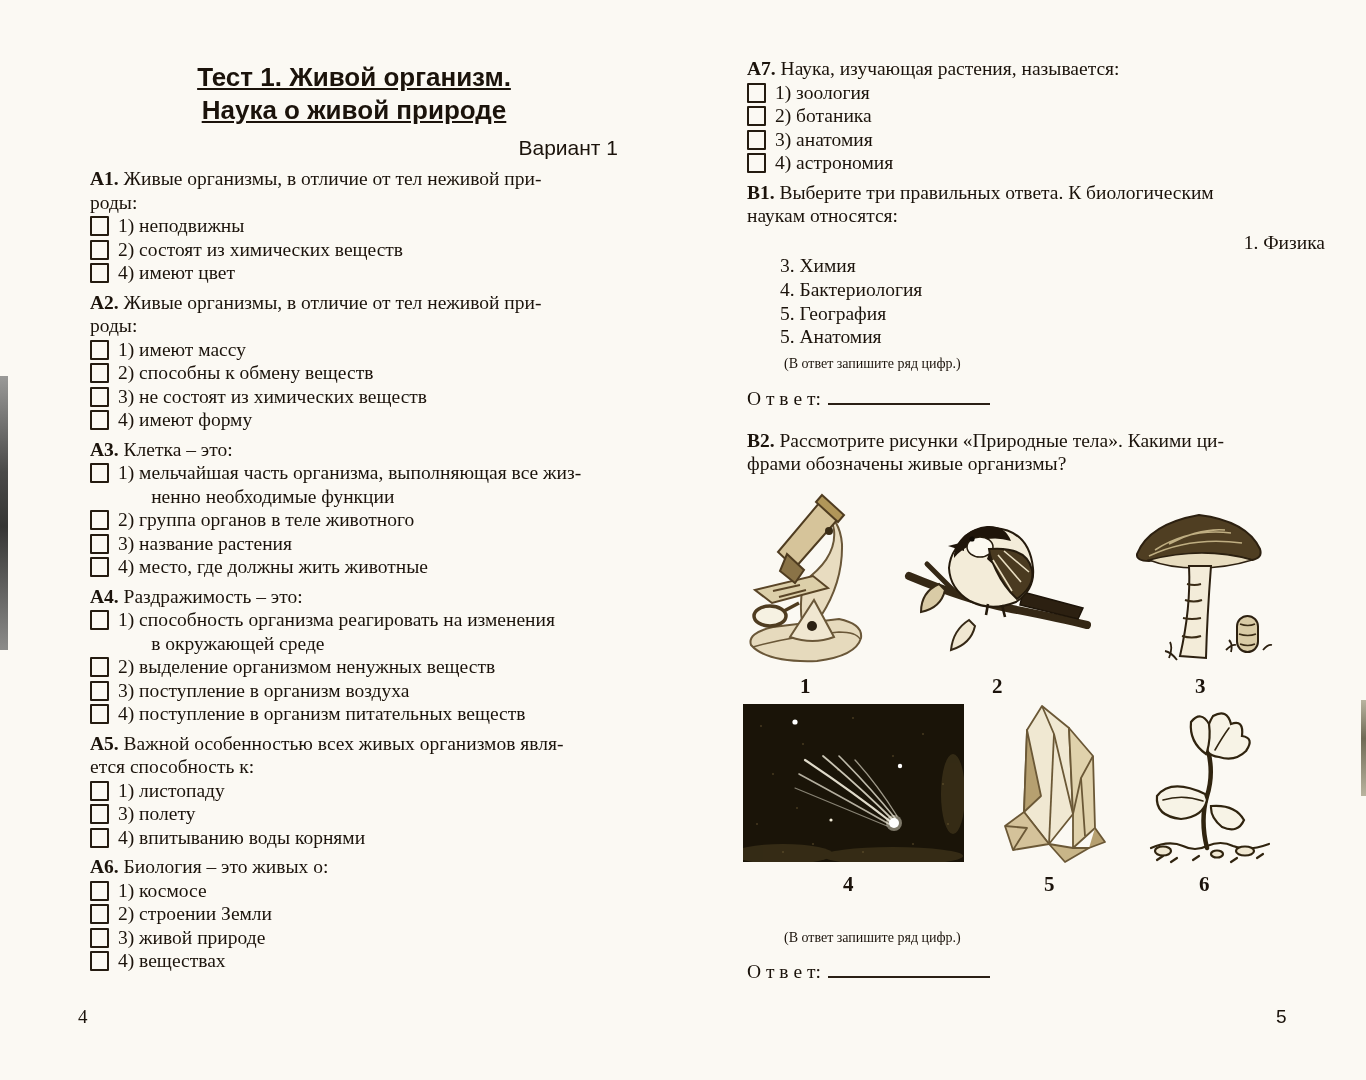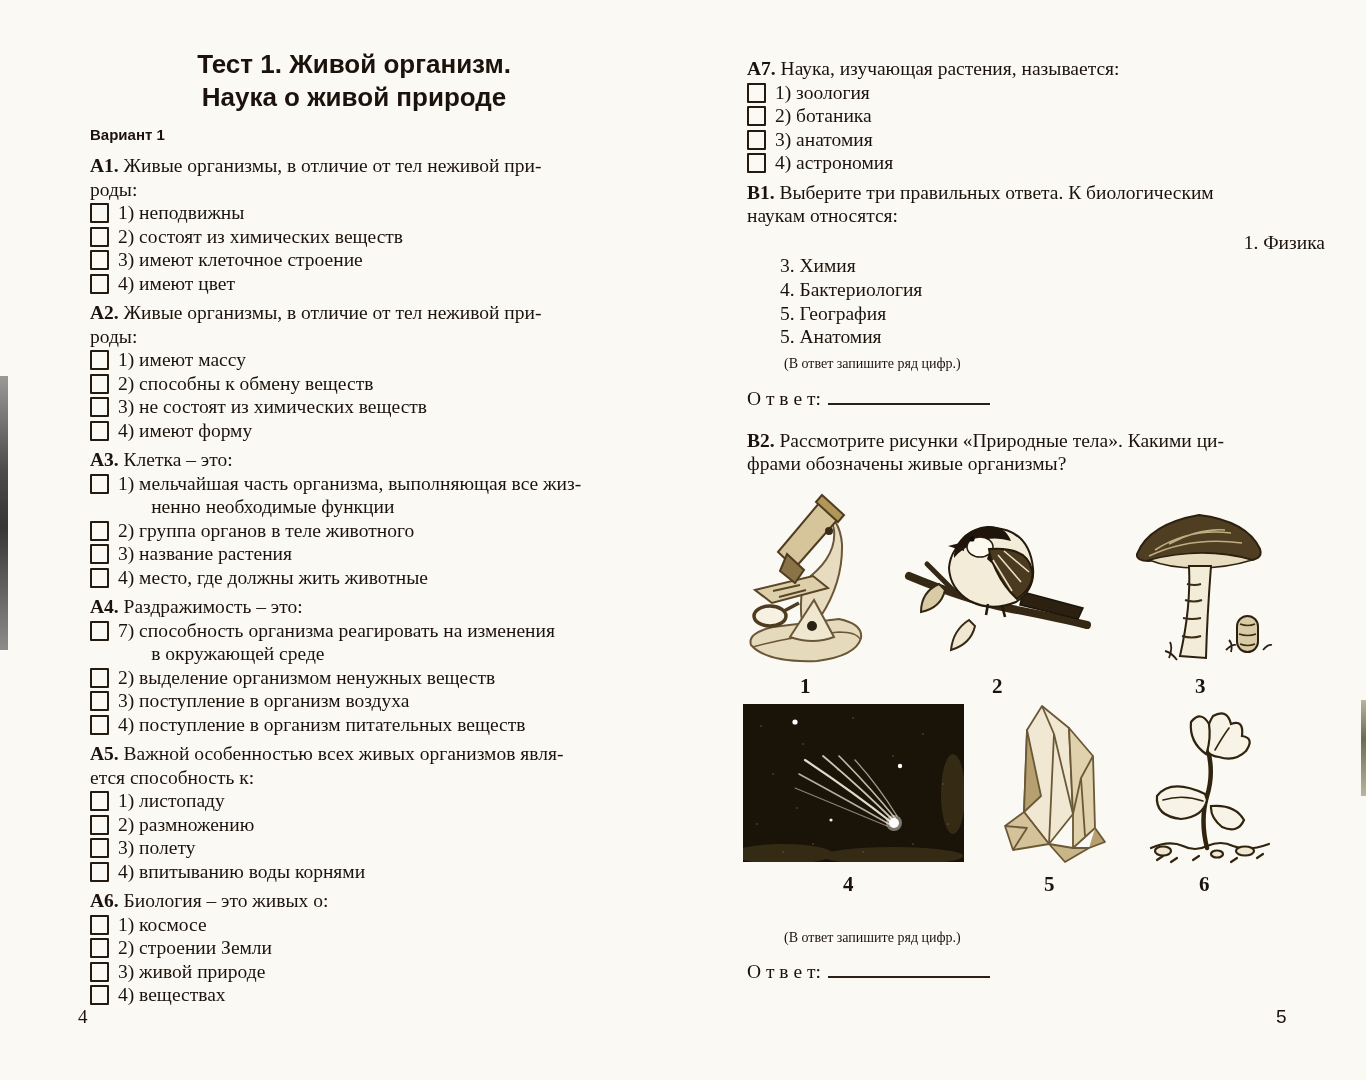--- a/index.html
+++ b/index.html
@@ -20,26 +20,26 @@
     position:absolute; right:0; top:700px; width:5px; height:96px;
     background:linear-gradient(180deg,#b9b4a0,#6f6a55 40%,#b9b49f);
   }
   .page-col { position:absolute; top:45px; width:578px; }
   .page-left-col  { left:90px; }
   .page-right-col { left:747px; }
 
   .test-title {
     font-family:"Liberation Sans", sans-serif;
     font-weight:bold; font-size:26px; line-height:33px;
-    text-align:center; width:528px; margin-top:3px;
+    text-align:center; width:528px; margin-top:16px;text-decoration:underline;
   }
   .variant {
     font-family:"Liberation Sans", sans-serif;
-    font-weight:bold; font-size:15px; line-height:26px;
-    text-align:left; width:528px; margin-top:8px;
+    font-weight:normal; font-size:21px; line-height:26px;
+    text-align:right; width:528px; margin-top:8px;
   }
   .q-head { margin-top:6px; font-size:19.5px; line-height:23.5px; }
   .q-head .q-num { font-weight:bold; }
   .q-text { white-space:pre-line; }
 
   .opt { display:flex; align-items:flex-start; }
   .cb {
     flex:0 0 auto; width:19px; height:20px;
     border:2px solid #241b10; border-radius:1px;
     margin:2px 9px 0 0; background:transparent; cursor:pointer;
@@ -88,24 +88,20 @@
   <div class="opt">
       <span class="cb"></span>
       <span class="opt-text">1) неподвижны</span>
     </div>
   <div class="opt">
       <span class="cb"></span>
       <span class="opt-text">2) состоят из химических веществ</span>
     </div>
   <div class="opt">
       <span class="cb"></span>
-      <span class="opt-text">3) имеют клеточное строение</span>
-    </div>
-  <div class="opt">
-      <span class="cb"></span>
       <span class="opt-text">4) имеют цвет</span>
     </div>
 
   <p class="q-head"><span class="q-num">А2.</span> <span class="q-text">Живые организмы, в отличие от тел неживой при-
 роды:</span></p>
   <div class="opt">
       <span class="cb"></span>
       <span class="opt-text">1) имеют массу</span>
     </div>
   <div class="opt">
@@ -136,45 +132,41 @@
       <span class="opt-text">3) название растения</span>
     </div>
   <div class="opt">
       <span class="cb"></span>
       <span class="opt-text">4) место, где должны жить животные</span>
     </div>
 
   <p class="q-head"><span class="q-num">А4.</span> <span class="q-text">Раздражимость – это:</span></p>
   <div class="opt">
       <span class="cb"></span>
-      <span class="opt-text">7) способность организма реагировать на изменения
+      <span class="opt-text">1) способность организма реагировать на изменения
 в окружающей среде</span>
     </div>
   <div class="opt">
       <span class="cb"></span>
       <span class="opt-text">2) выделение организмом ненужных веществ</span>
     </div>
   <div class="opt">
       <span class="cb"></span>
       <span class="opt-text">3) поступление в организм воздуха</span>
     </div>
   <div class="opt">
       <span class="cb"></span>
       <span class="opt-text">4) поступление в организм питательных веществ</span>
     </div>
 
   <p class="q-head"><span class="q-num">А5.</span> <span class="q-text">Важной особенностью всех живых организмов явля-
 ется способность к:</span></p>
   <div class="opt">
       <span class="cb"></span>
       <span class="opt-text">1) листопаду</span>
-    </div>
-  <div class="opt">
-      <span class="cb"></span>
-      <span class="opt-text">2) размножению</span>
     </div>
   <div class="opt">
       <span class="cb"></span>
       <span class="opt-text">3) полету</span>
     </div>
   <div class="opt">
       <span class="cb"></span>
       <span class="opt-text">4) впитыванию воды корнями</span>
     </div>
 

